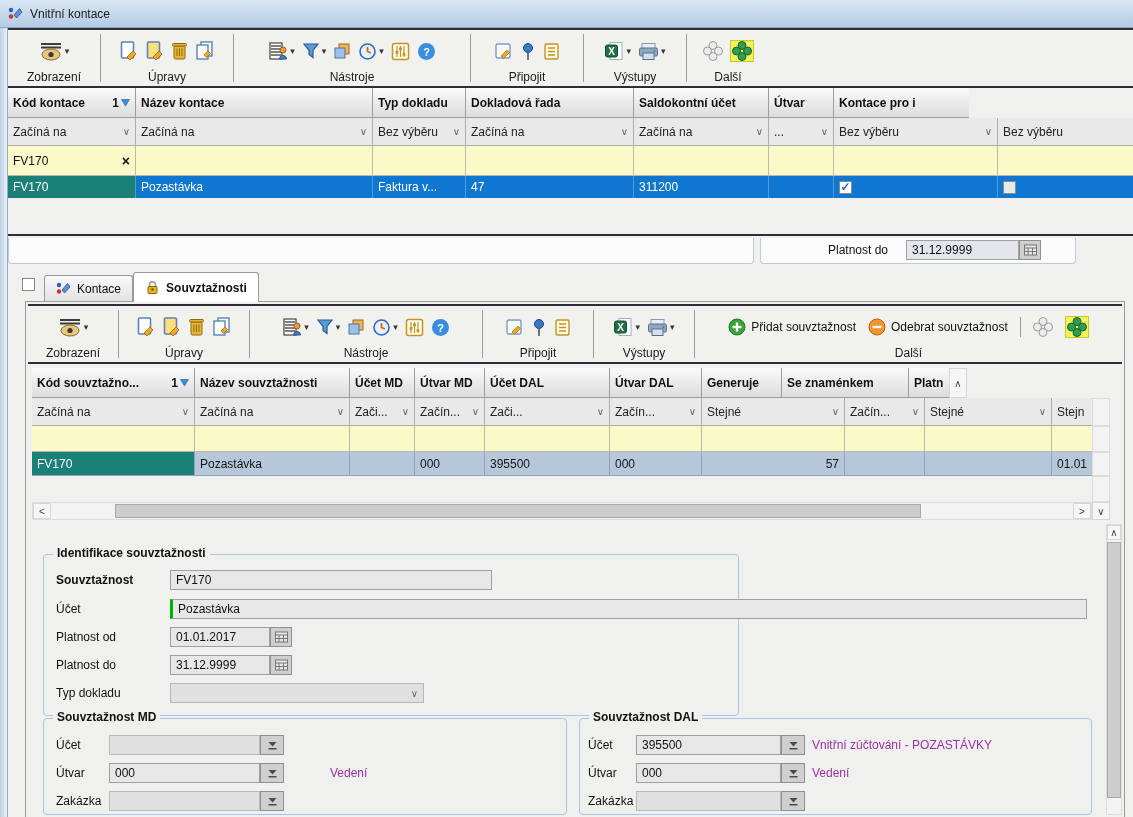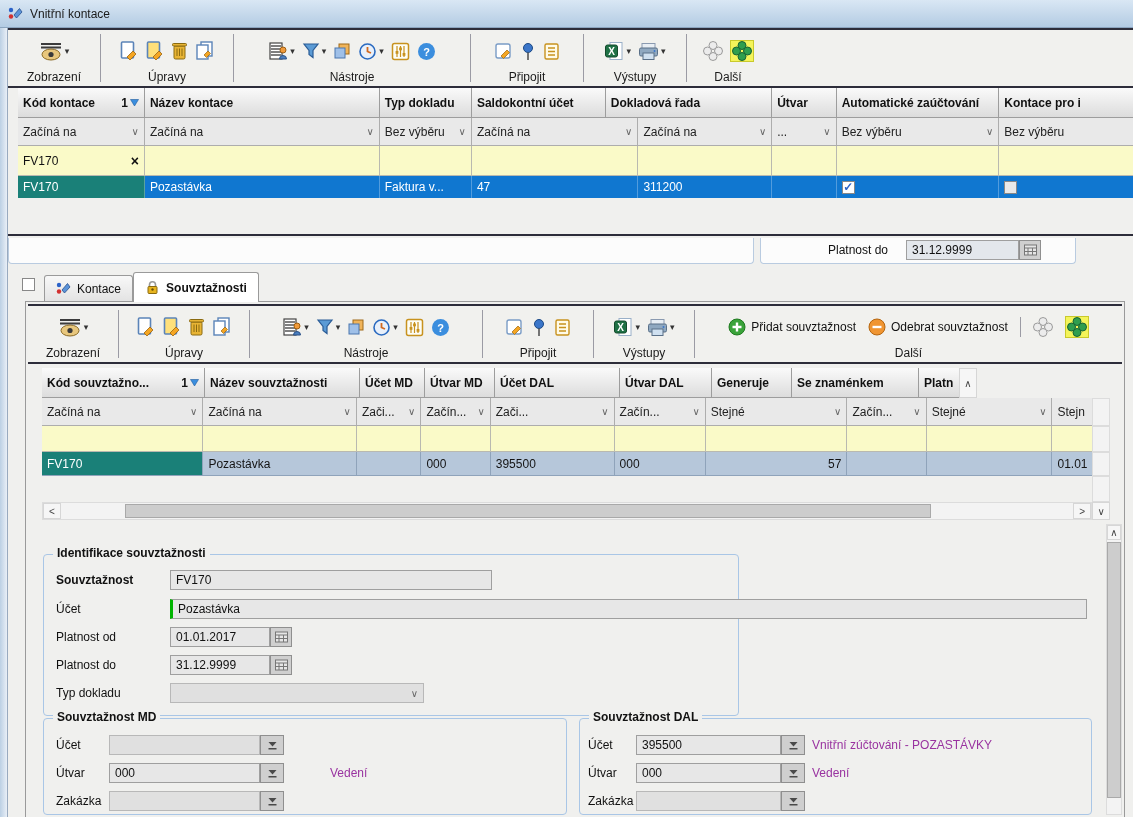--- a/index.html
+++ b/index.html
@@ -21,21 +21,21 @@
   .tbgroup{display:flex;flex-direction:column;justify-content:space-between;padding:3px 2px 1px;}
   .tbicons{display:flex;align-items:center;justify-content:center;gap:7px;flex:1;}
   .tblabel{text-align:center;font-size:12px;color:#1a1a1a;padding:1px 0 1px;white-space:nowrap;}
   .tbsep{width:1px;background:#9b9ba4;margin:4px 0;}
   .tbtn{display:inline-flex;align-items:center;gap:2px;}
   .dd{font-size:9px;color:#333;}
   .txtbtn{display:inline-flex;align-items:center;gap:5px;font-size:12px;white-space:nowrap;}
   .cloverhl{background:#f4f45a;border:1px solid #c9c92c;padding:0 1px;display:inline-flex;}
 
   
-  .trow{display:flex;margin-left:10px;}
+  .trow{display:flex;}
   .hcell{background:linear-gradient(#fafafa,#dcdcdc);border-right:1px solid #9d9d9d;border-bottom:1px solid #9d9d9d;
     font-weight:bold;display:flex;align-items:center;justify-content:space-between;padding:0 5px;overflow:hidden;white-space:nowrap;}
   .fcell{background:#e9e9e9;border-right:1px solid #adadad;border-bottom:1px solid #adadad;color:#222;
     display:flex;align-items:center;justify-content:space-between;padding:0 5px;overflow:hidden;white-space:nowrap;}
   .chev{color:#666;font-size:10px;margin-left:4px;}
   .ycell{background:#fafac8;border-right:1px solid #b9b9b0;border-bottom:1px solid #b9b9b0;display:flex;align-items:center;
     justify-content:space-between;padding:0 5px;overflow:hidden;}
   .dcell{display:flex;align-items:center;padding:0 5px;overflow:hidden;white-space:nowrap;border-right:1px solid rgba(255,255,255,0.28);}
   .row-sel1{background:#1077d0;color:#fff;}
   .row-sel2{background:#b6c7da;color:#141414;}
@@ -272,31 +272,28 @@
               <path d="M0.5 0.5 H8.5 L4.5 7 Z" fill="#3b8ede" stroke="#1c5a9e" stroke-width="0.6"></path>
             </svg>
           </span>
         </div>
       <div class="hcell" style="width:237px">
           <span>Název kontace</span>
         </div>
       <div class="hcell" style="width:93px">
           <span>Typ dokladu</span>
         </div>
+      <div class="hcell" style="width:168px">
+          <span>Dokladová řada</span>
+        </div>
       <div class="hcell" style="width:135px">
           <span>Saldokontní účet</span>
         </div>
-      <div class="hcell" style="width:168px">
-          <span>Dokladová řada</span>
-        </div>
       <div class="hcell" style="width:65px">
           <span>Útvar</span>
-        </div>
-      <div class="hcell" style="width:164px">
-          <span>Automatické zaúčtování</span>
         </div>
       <div class="hcell" style="width:135px;border-right:none">
           <span>Kontace pro i</span>
         </div>
     </div>
     <div class="trow" style="height:28px;">
       <div class="fcell" style="width:128px">
           <span>Začíná na</span>
           <span class="chev">∨</span>
         </div>

